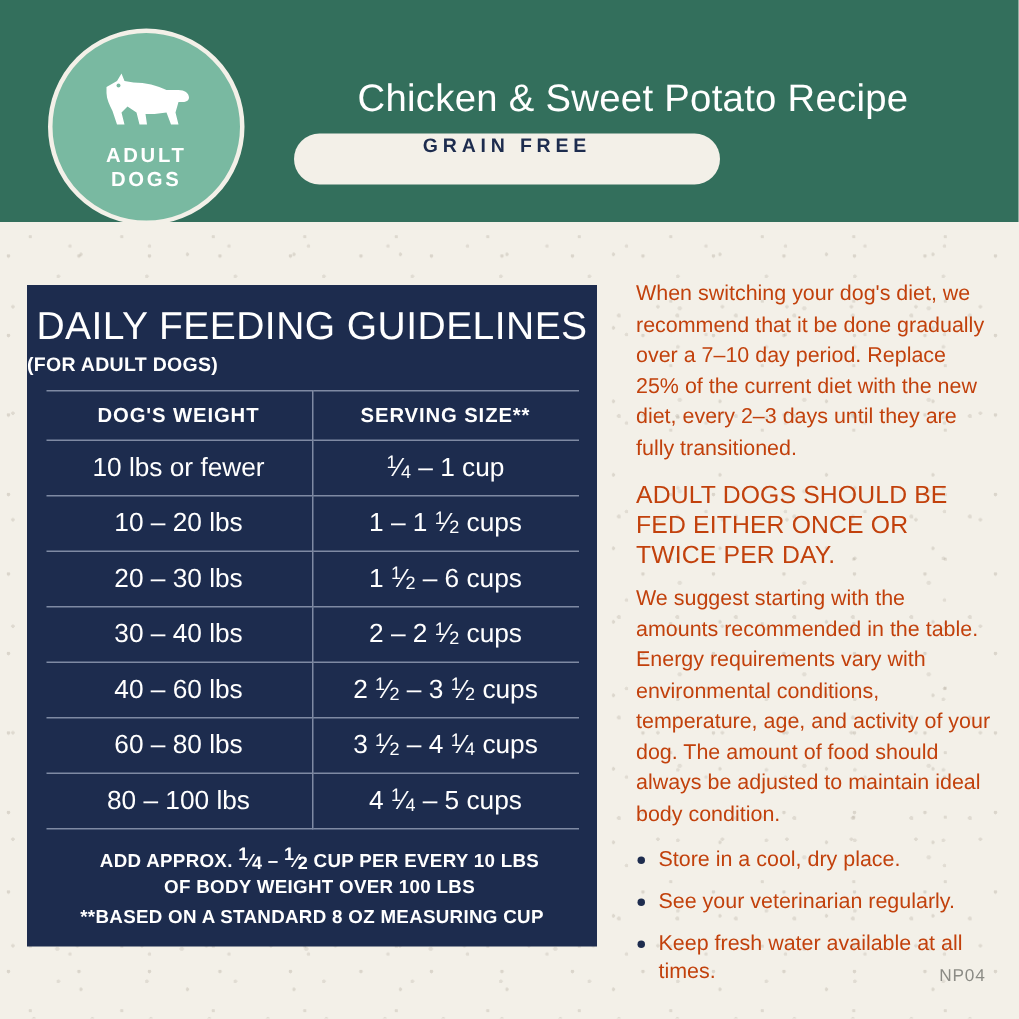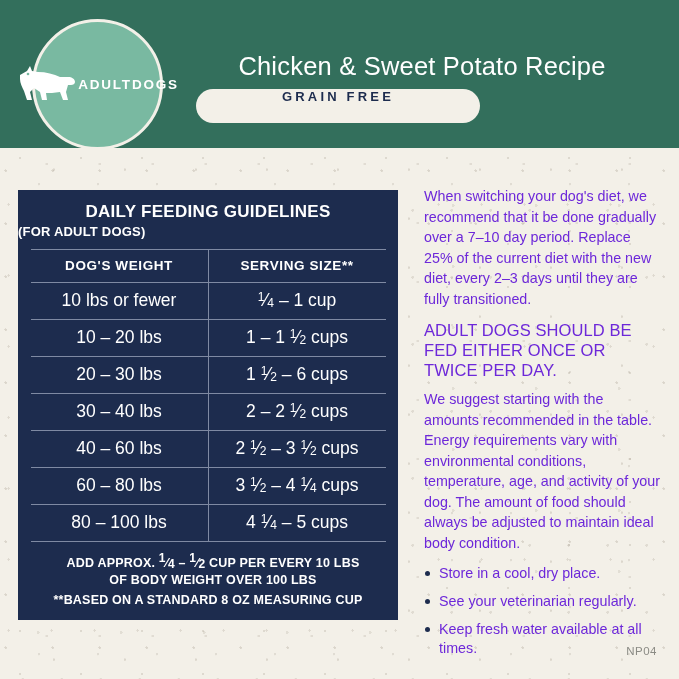--- a/index.html
+++ b/index.html
@@ -74,20 +74,21 @@
     position: absolute;
     left: 32px;
     top: 19px;
     width: 131px;
     height: 131px;
     border-radius: 50%;
     background: #79b9a1;
     border: 3px solid #f3f0e8;
     box-sizing: border-box;
     display: flex;
+    flex-direction: column;
     align-items: center;
     justify-content: center;
   }
   .badge-dog {
     margin-top: 4px;
     margin-bottom: 6px;
   }
   .badge-line {
     color: #ffffff;
     font-size: 13.5px;
@@ -101,22 +102,22 @@
     position: absolute;
     left: 18px;
     top: 190px;
     width: 380px;
     background: #1d2c4e;
     color: #ffffff;
   }
   .table-title {
     text-align: center;
     padding-top: 12px;
-    font-size: 17px;
-    font-weight: bold;
+    font-size: 26px;
+    font-weight: normal;
     letter-spacing: 0.3px;
   }
   .table-subtitle {
     text-align: left;
     font-size: 13px;
     font-weight: bold;
     padding-top: 2px;
     padding-bottom: 10px;
     letter-spacing: 0.2px;
   }
@@ -162,21 +163,21 @@
     line-height: 15.5px;
     padding: 0 14px 12px 14px;
   }
 
   
   .copy {
     position: absolute;
     left: 424px;
     top: 186px;
     width: 238px;
-    color: #6d28d9;
+    color: #c2410c;
   }
   .copy p {
     margin: 0 0 11px 0;
     font-size: 14.3px;
     line-height: 20.5px;
   }
   .copy h3 {
     margin: 0 0 9px 0;
     font-size: 16.5px;
     line-height: 20px;

